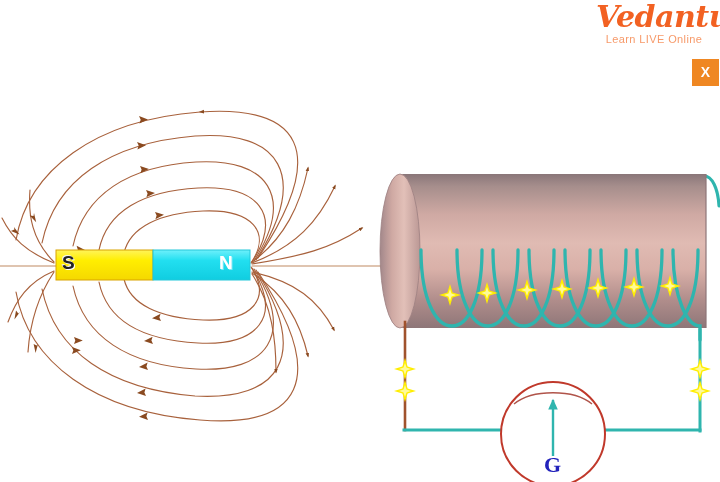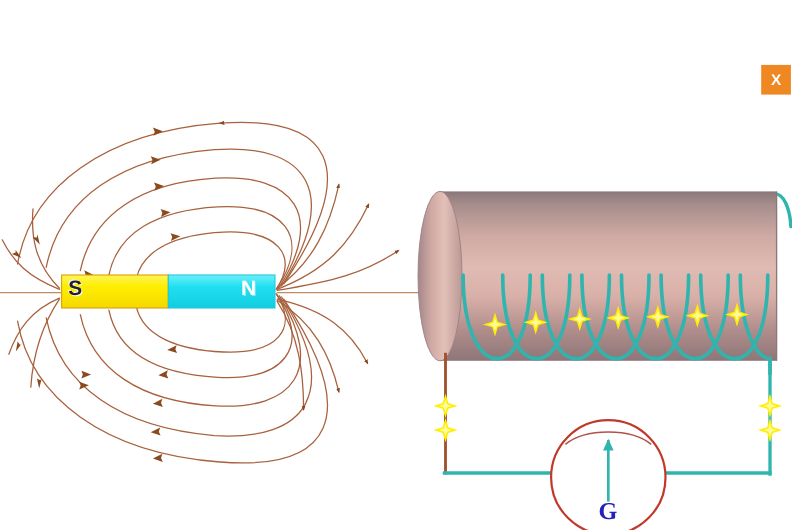--- a/index.html
+++ b/index.html
@@ -270,16 +270,20 @@
       <path d="M 553 456 L 553 400" fill="none" stroke="#2fb5ae" stroke-width="2.4" marker-end="url(#needleArrow)"></path>
     </g>
   </svg>
 
   <div class="magnet-label" id="magnet-label-s">S</div>
 
   <div class="magnet-label" id="magnet-label-n">N</div>
 
   <div id="galvanometer-label">G</div>
 
+  <div class="brand-logo">
+    <span class="brand-word">Vedantu</span>
+    <span class="brand-tag">Learn LIVE Online</span>
+  </div>
 
   <div class="close-btn">X</div>
 
 </div>
 
 </body></html>

